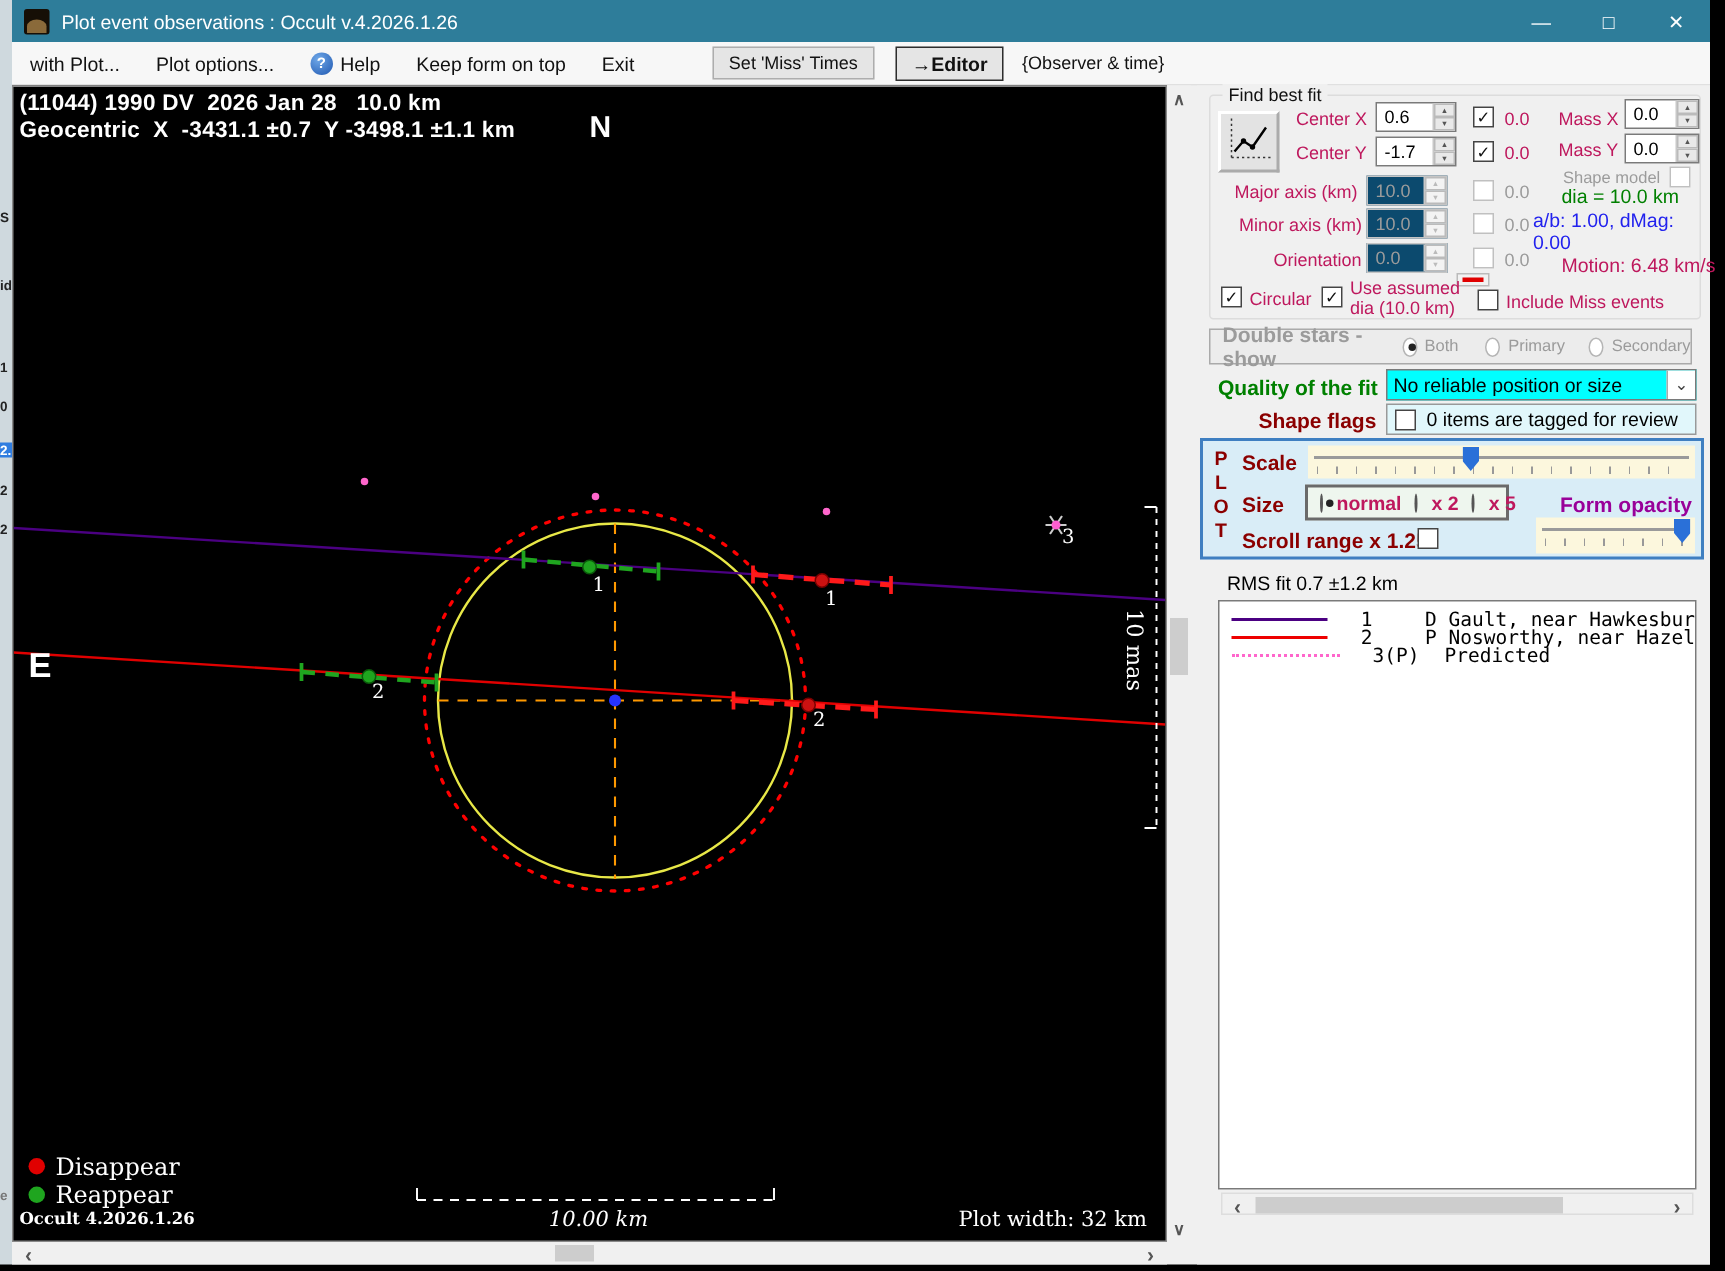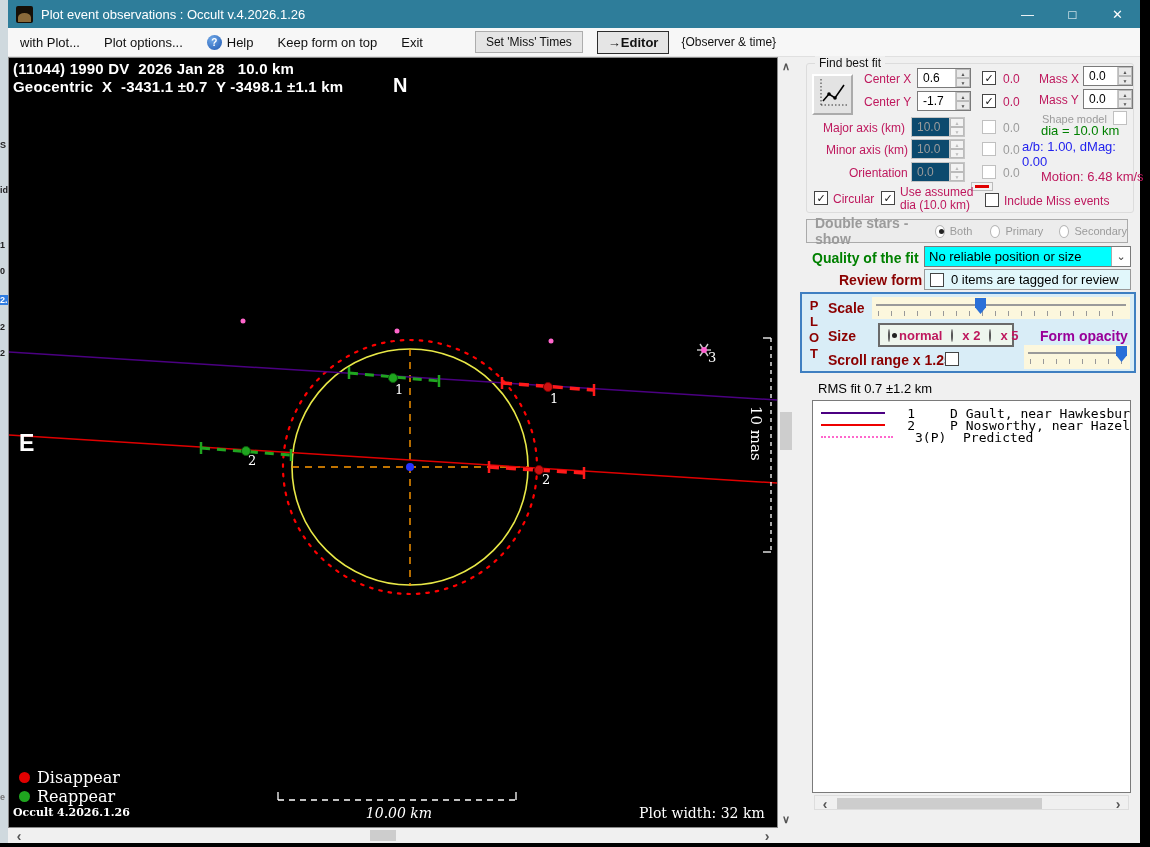--- a/index.html
+++ b/index.html
@@ -351,42 +351,42 @@
       <span class="radio dis" style="margin-left:16px"></span>
       <span class="lbl dis" style="margin-left:5px;font-size:11px">Secondary</span>
     </div>
 
     <span class="abs" style="left:14px;top:193px;color:#008000;font-weight:bold;font-size:14px">Quality of the fit</span>
     <div id="qualitydrop" style="left:126px;top:189px;width:207px">
       <span class="dval">No reliable position or size</span>
       <span class="darr">⌄</span>
     </div>
 
-    <span class="abs dred" style="left:41px;top:215px;font-size:14px">Review form</span>
+    <span class="abs dred" style="left:41px;top:215px;font-size:14px">Shape flags</span>
     <div id="reviewbox" style="left:126px;top:212px;width:207px">
       <span class="cb"></span>
       <span>0 items are tagged for review</span>
     </div>
   </div>
 
   <div id="plotpanel">
     <div class="abs dred" style="left:7px;top:4px;font-size:13px;line-height:16px;text-align:center">
       <div>P</div>
       <div>L</div>
       <div>O</div>
       <div>T</div>
     </div>
     <span class="abs dred" style="left:26px;top:6px;font-size:14px">Scale</span>
     <div class="slider" style="left:70px;top:3px;width:258px;height:22px">
       <div class="track"></div>
         <div class="ticks"></div>
       <div class="thumb" style="left:103px"></div>
     </div>
     <span class="abs dred" style="left:26px;top:34px;font-size:14px">Size</span>
-    <div id="sizegroup" style="left:76px;top:29px;width:136px;height:24px">
+    <div id="sizegroup" style="left:68px;top:29px;width:136px;height:24px">
       <span class="radio sel"></span>
       <span class="lbl" style="font-weight:bold;font-size:13px">normal</span>
       <span class="radio"></span>
       <span class="lbl" style="font-weight:bold;font-size:13px">x 2</span>
       <span class="radio"></span>
       <span class="lbl" style="font-weight:bold;font-size:13px">x 5</span>
     </div>
     <span class="abs" style="left:238px;top:34px;color:#990099;font-weight:bold;font-size:14px">Form opacity</span>
     <span class="abs dred" style="left:26px;top:58px;font-size:14px">Scroll range x 1.25</span>
     <div class="cb abs" style="left:143px;top:58px"></div>

